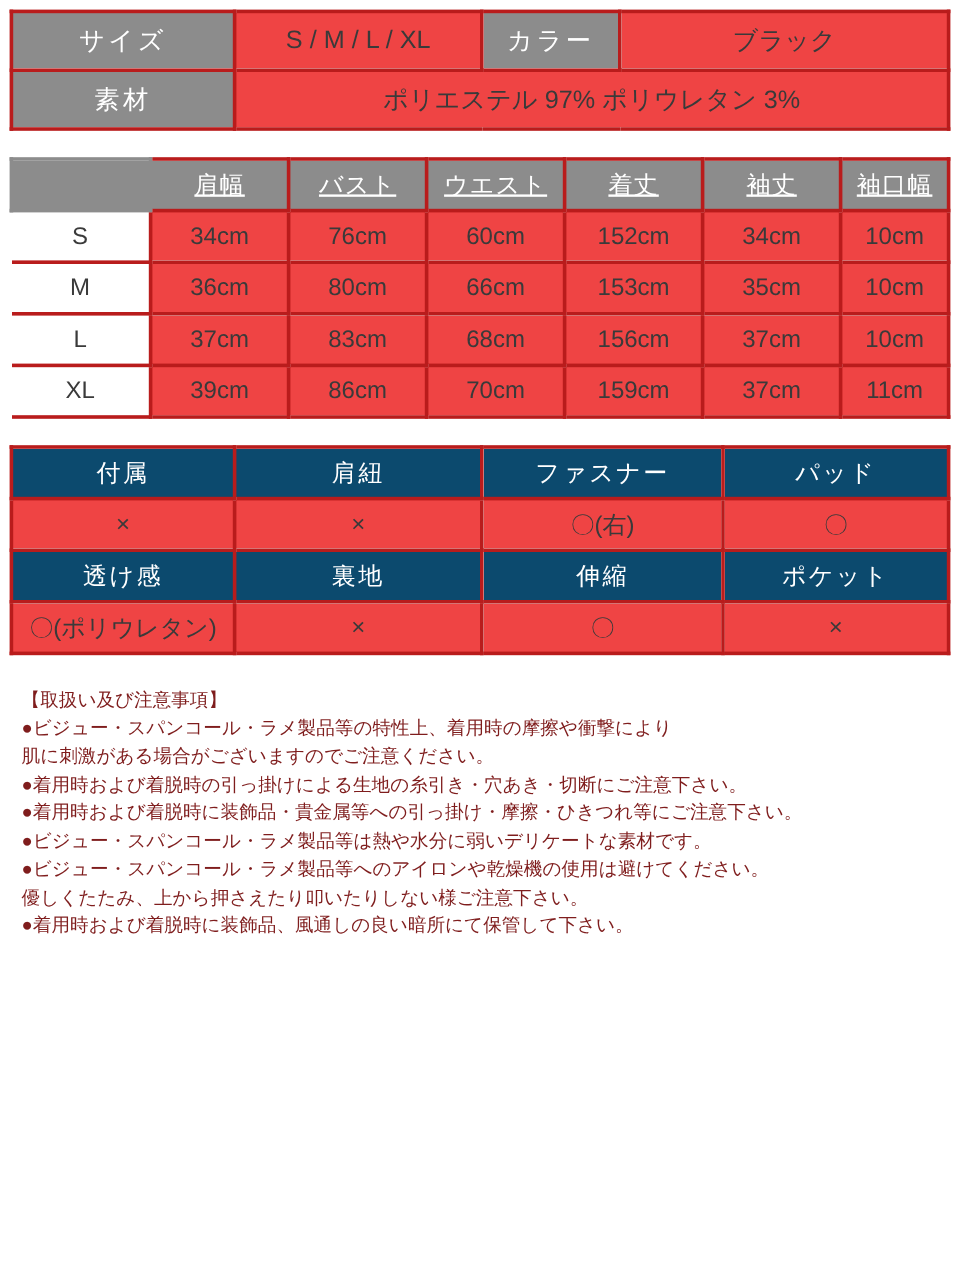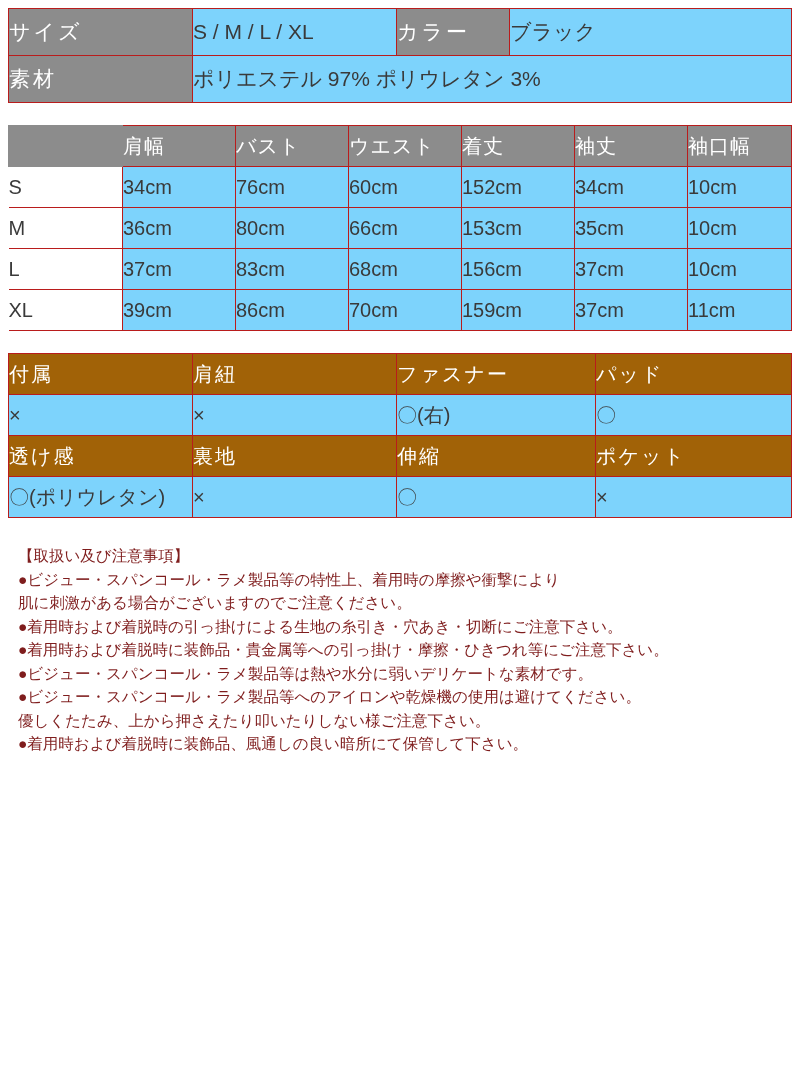--- a/index.html
+++ b/index.html
@@ -20,32 +20,33 @@
     height: 1067px;
     box-sizing: border-box;
     padding: 8px 8px 0 8px;
   }
   table {
     border-collapse: collapse;
     width: 784px;
     table-layout: fixed;
   }
   td, th {
-    border: 1px solid #b91c1c;
+    border: 3px solid #b91c1c;
+    text-align: center;
     vertical-align: middle;
     font-weight: normal;
     font-size: 20px;
     color: #3a3a3a;
     padding: 0;
     height: 42px;
     white-space: nowrap;
     overflow: hidden;
   }
   .white {
-    background: #7dd3fc;
+    background: #ef4444;
   }
   
   #tbl-spec td {
     height: 46px;
     font-size: 21px;
   }
   #tbl-spec .lbl {
     background: #8c8c8c;
     color: #ffffff;
     letter-spacing: 3px;
@@ -53,36 +54,37 @@
   .gap-22 { height: 22px; }
   
   #tbl-measure td {
     height: 40px;
     font-size: 20px;
   }
   #tbl-measure thead td {
     background: #8c8c8c;
     color: #ffffff;
     letter-spacing: 1px;
+    text-decoration: underline;
   }
   #tbl-measure .corner {
     background: #8c8c8c;
     border-color: #8c8c8c;
   }
   #tbl-measure .rowlbl {
     background: #ffffff;
     border-left: none;
   }
   
   #tbl-detail td {
     height: 40px;
     font-size: 20px;
   }
   #tbl-detail .dh {
-    background: #a16207;
+    background: #0c4a6e;
     color: #ffffff;
     letter-spacing: 2px;
   }
   .notes {
     margin: 26px 0 0 10px;
     font-size: 15.5px;
     line-height: 1.52;
     color: #7f1d1d;
     letter-spacing: 0px;
   }

